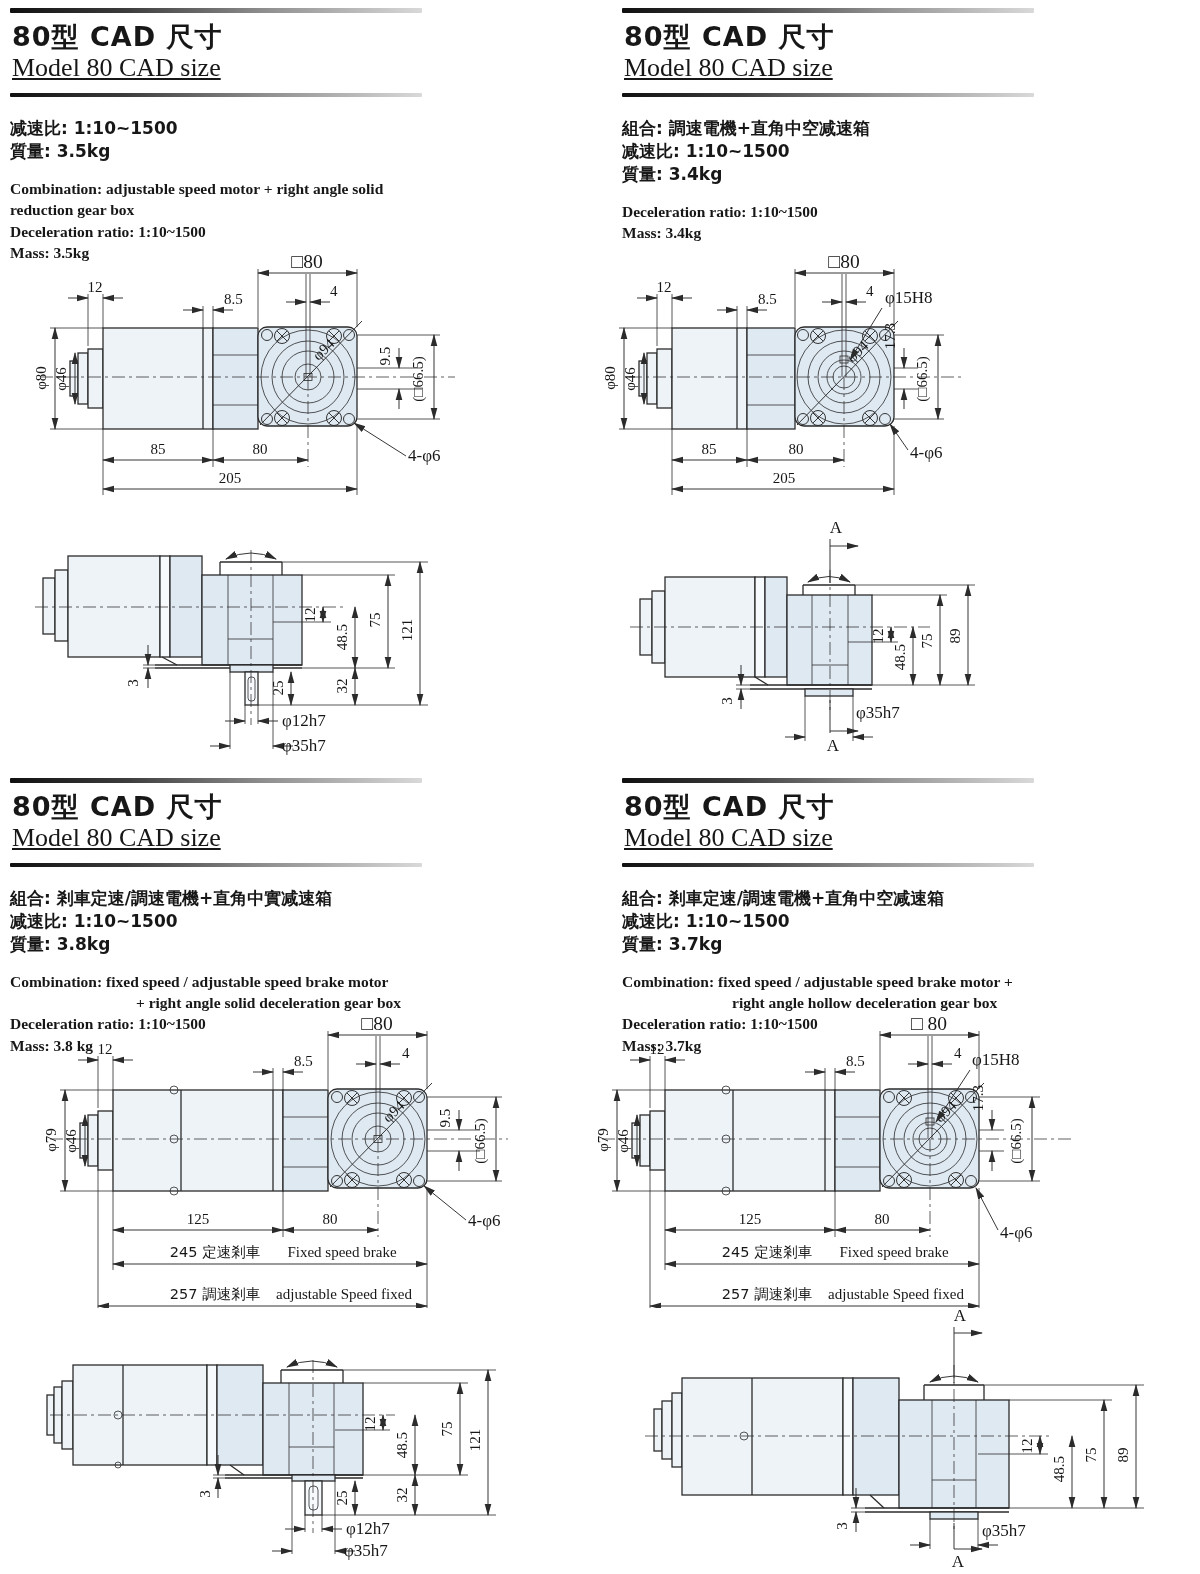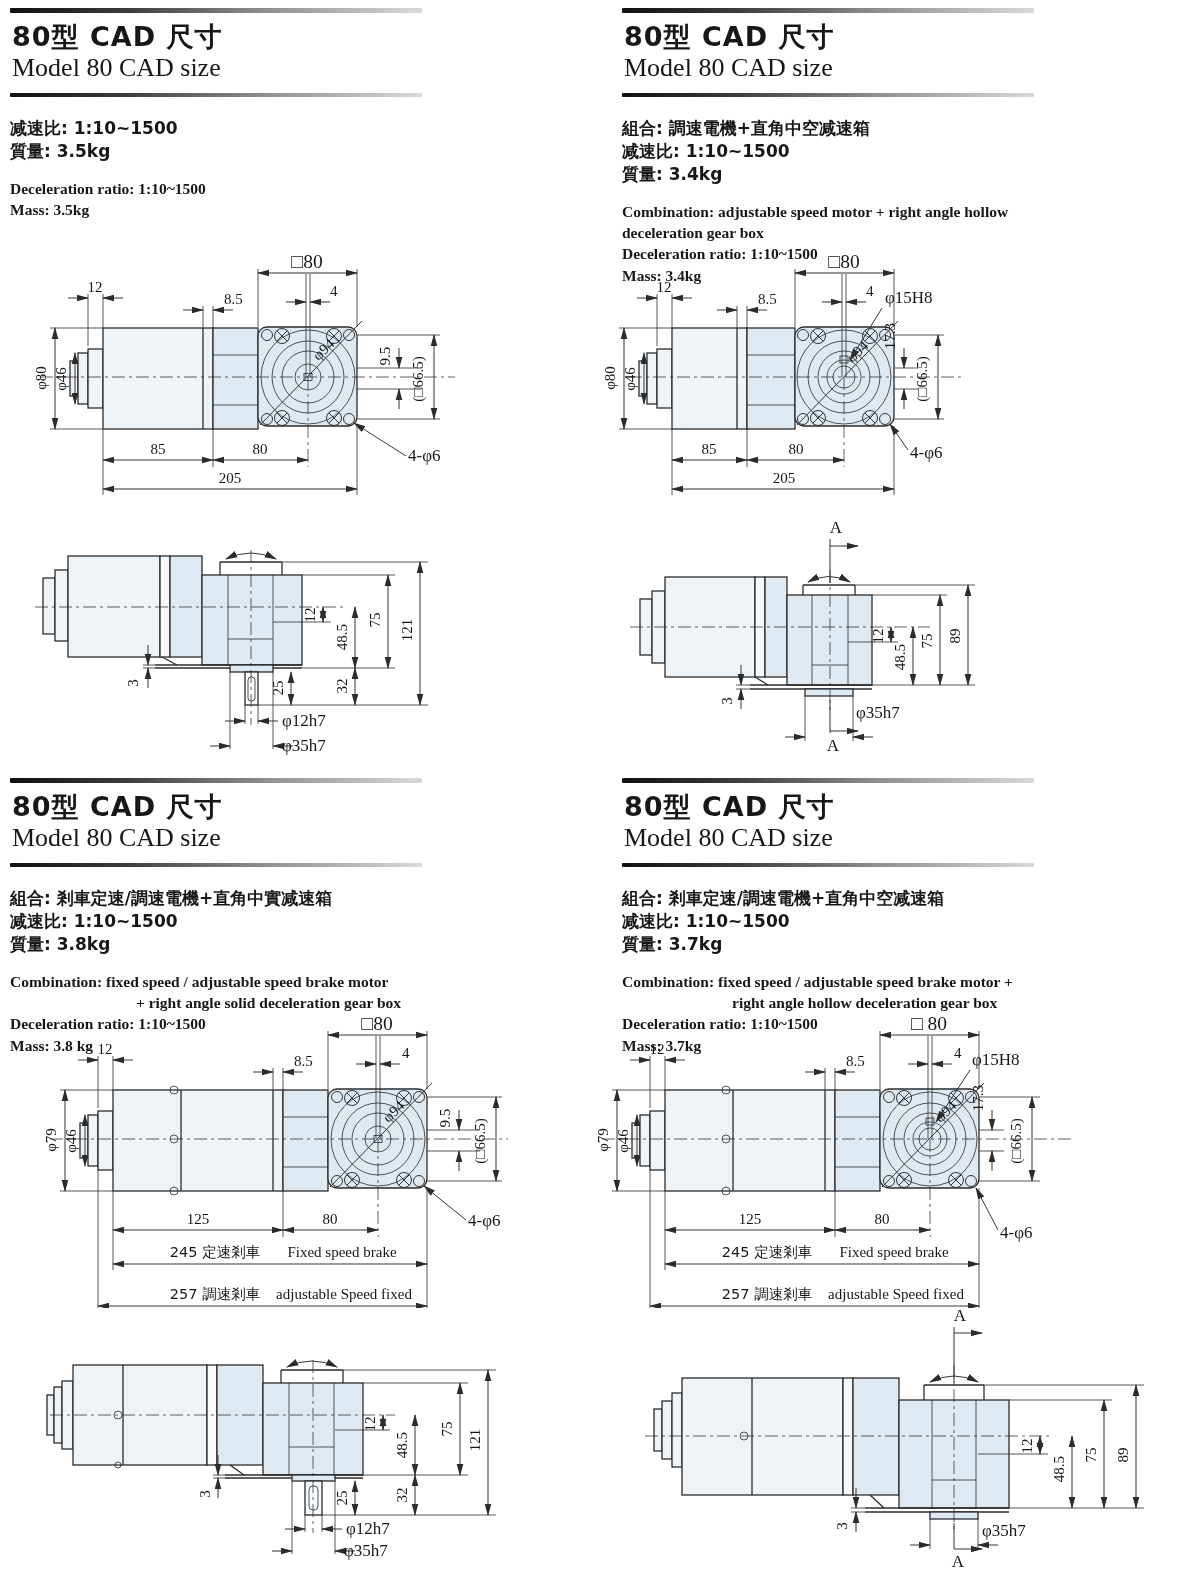--- a/index.html
+++ b/index.html
@@ -2,21 +2,21 @@
 <html><head>
 <meta charset="utf-8">
 <style>
   html,body{margin:0;padding:0;background:#fff;}
   #page{position:relative;width:1200px;height:1574px;background:#ffffff;overflow:hidden;
         font-family:"Liberation Sans",sans-serif;color:#171717;}
   .qhead{position:absolute;width:412px;}
   .bar{height:5px;background:linear-gradient(to right,#101010,#3c3c3c 28%,#8f8f8f 62%,#d9d9d9 100%);border-radius:1px;}
   .bar.b2{height:4px;}
   .tzh{font:bold 27px/1.12 "DejaVu Sans",sans-serif;letter-spacing:1px;margin:9px 2px 1px;}
-  .ten{font:26px/1.12 "Liberation Serif",serif;margin:0 2px 11px;}
+  .ten{font:26px/1.12 "Liberation Serif",serif;margin:0 2px 11px;text-decoration:underline;}
   .spzh{font:bold 17px/1.34 "DejaVu Sans",sans-serif;margin-top:20px;}
   .spen{font:bold 15.5px/1.38 "Liberation Serif",serif;margin-top:15px;}
   .ind1{padding-left:105px;text-align:center;} .ind2{padding-left:110px;}
   .cad{position:absolute;}
   
   .ol{stroke:#2b2b2b;stroke-width:1.3;fill:none;}
   .olf{stroke:#2b2b2b;stroke-width:1.3;fill:#eef3f8;}
   .olb{stroke:#2b2b2b;stroke-width:1.3;fill:#dfe9f2;}
   .olw{stroke:#2b2b2b;stroke-width:1.3;fill:#f7fafc;}
   .tn{stroke:#2b2b2b;stroke-width:0.8;fill:none;}
@@ -49,37 +49,37 @@
 <div class="qhead" style="left:10px;top:8px">
   <div class="bar"></div>
   <div class="tzh">80型 CAD 尺寸</div>
   <div class="ten">Model 80  CAD size</div>
   <div class="bar b2"></div>
   <div class="spzh">
     <div>减速比: 1:10~1500</div>
     <div>質量: 3.5kg</div>
   </div>
   <div class="spen">
+    <div>Combination: adjustable speed motor + right angle solid reduction gear box</div>
     <div>Deceleration ratio: 1:10~1500</div>
     <div>Mass: 3.5kg</div>
   </div>
 </div>
 
 <div class="qhead" style="left:622px;top:8px">
   <div class="bar"></div>
   <div class="tzh">80型 CAD 尺寸</div>
   <div class="ten">Model 80  CAD size</div>
   <div class="bar b2"></div>
   <div class="spzh">
     <div>組合: 調速電機+直角中空减速箱</div>
     <div>减速比: 1:10~1500</div>
     <div>質量: 3.4kg</div>
   </div>
   <div class="spen">
-    <div>Combination: adjustable speed motor + right angle hollow deceleration gear box</div>
     <div>Deceleration ratio: 1:10~1500</div>
     <div>Mass: 3.4kg</div>
   </div>
 </div>
 
 <div class="qhead" style="left:10px;top:778px">
   <div class="bar"></div>
   <div class="tzh">80型 CAD 尺寸</div>
   <div class="ten">Model 80  CAD size</div>
   <div class="bar b2"></div>

